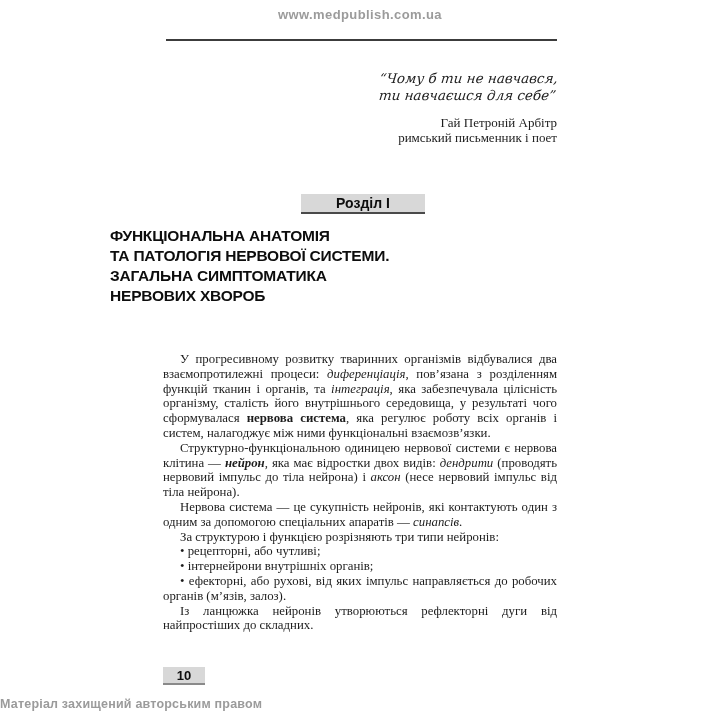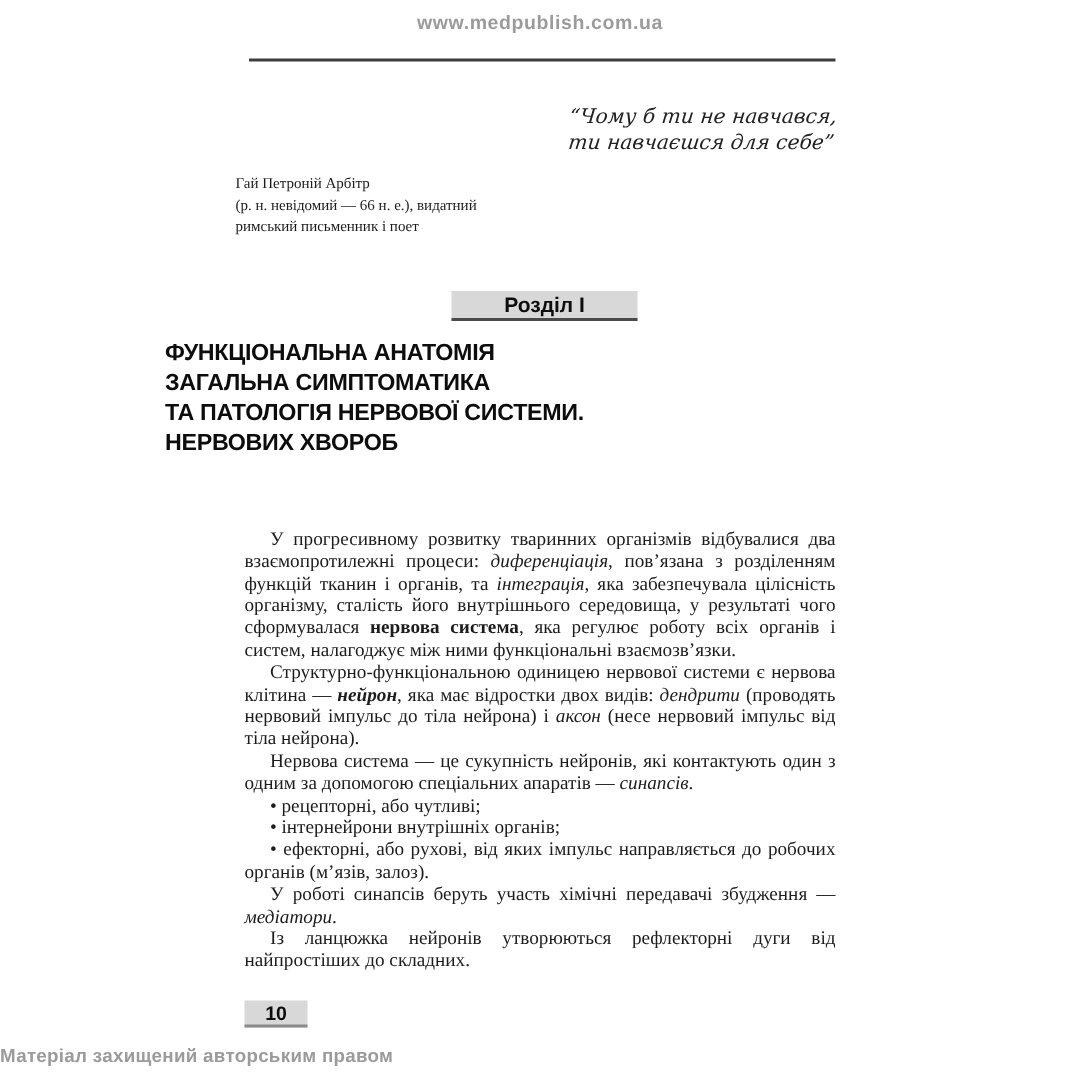--- a/index.html
+++ b/index.html
@@ -14,22 +14,22 @@
   }
   .rule{
     position:absolute;left:166px;top:39px;width:391px;height:2px;background:#3c3c3c;
   }
   .epigraph{
     position:absolute;top:70px;left:157px;width:400px;text-align:right;
     font-family:"DejaVu Serif",serif;font-style:italic;font-size:13.5px;
     line-height:17px;color:#222;transform:skewX(-6deg);
   }
   .attribution{
-    position:absolute;top:116px;left:157px;width:400px;text-align:left;
-    font-size:10px;line-height:14.6px;color:#1c1c1c;
+    position:absolute;top:116px;left:157px;width:400px;text-align:right;
+    font-size:13px;line-height:14.6px;color:#1c1c1c;
   }
   .chapter-box{
     position:absolute;left:301px;top:194px;width:124px;height:18px;
     background:#d8d8d8;border-bottom:2px solid #4a4a4a;
     display:flex;align-items:center;justify-content:center;
   }
   .chapter-box span{
     font-family:"Liberation Sans",sans-serif;font-weight:700;font-size:14px;color:#0d0d0d;
   }
   .heading{
@@ -68,43 +68,42 @@
 
   <div class="rule"></div>
 
   <div class="epigraph">
     <div>“Чому б ти не навчався,</div>
     <div>ти навчаєшся для себе”</div>
   </div>
 
   <div class="attribution">
     <div>Гай Петроній Арбітр</div>
-    <div>(р. н. невідомий — 66 н. е.), видатний</div>
     <div>римський письменник і поет</div>
   </div>
 
   <div class="chapter-box">
     <span>Розділ I</span>
   </div>
 
   <h1 class="heading">
     <div>ФУНКЦІОНАЛЬНА АНАТОМІЯ</div>
+    <div>ТА ПАТОЛОГІЯ НЕРВОВОЇ СИСТЕМИ.</div>
     <div>ЗАГАЛЬНА СИМПТОМАТИКА</div>
-    <div>ТА ПАТОЛОГІЯ НЕРВОВОЇ СИСТЕМИ.</div>
     <div>НЕРВОВИХ ХВОРОБ</div>
   </h1>
 
   <div class="body-text" id="body-text">
       <p><span>У прогресивному розвитку тваринних організмів відбувалися два взаємопротилежні процеси: </span><span class="run-i">диференціація</span><span>, пов’язана з розділенням функцій тканин і органів, та </span><span class="run-i">інтеграція</span><span>, яка забезпечувала цілісність організму, сталість його внутрішнього середовища, у результаті чого сформувалася </span><span class="run-b">нервова система</span><span>, яка регулює роботу всіх органів і систем, налагоджує між ними функціональні взаємозв’язки.</span></p>
       <p><span>Структурно-функціональною одиницею нервової системи є нервова клітина — </span><span class="run-bi">нейрон</span><span>, яка має відростки двох видів: </span><span class="run-i">дендрити</span><span> (проводять нервовий імпульс до тіла нейрона) і </span><span class="run-i">аксон</span><span> (несе нервовий імпульс від тіла нейрона).</span></p>
       <p><span>Нервова система — це сукупність нейронів, які контактують один з одним за допомогою спеціальних апаратів — </span><span class="run-i">синапсів</span><span>.</span></p>
+      <p><span>За структурою і функцією розрізняють три типи нейронів:</span></p>
       <p><span>•  рецепторні, або чутливі;</span></p>
       <p><span>•  інтернейрони внутрішніх органів;</span></p>
       <p><span>•  ефекторні, або рухові, від яких імпульс направляється до робочих органів (м’язів, залоз).</span></p>
-      <p><span>У роботі синапсів беруть участь хімічні передавачі збудження — </span><span class="run-i">медіатори</span><span>.</span></p>
       <p><span>Із ланцюжка нейронів утворюються рефлекторні дуги від найпростіших до складних.</span></p>
     </div>
 
   <div class="page-number-box">
     <span>10</span>
   </div>
 
   <div class="footer-note">Матеріал захищений авторським правом</div>
 
 </div>

